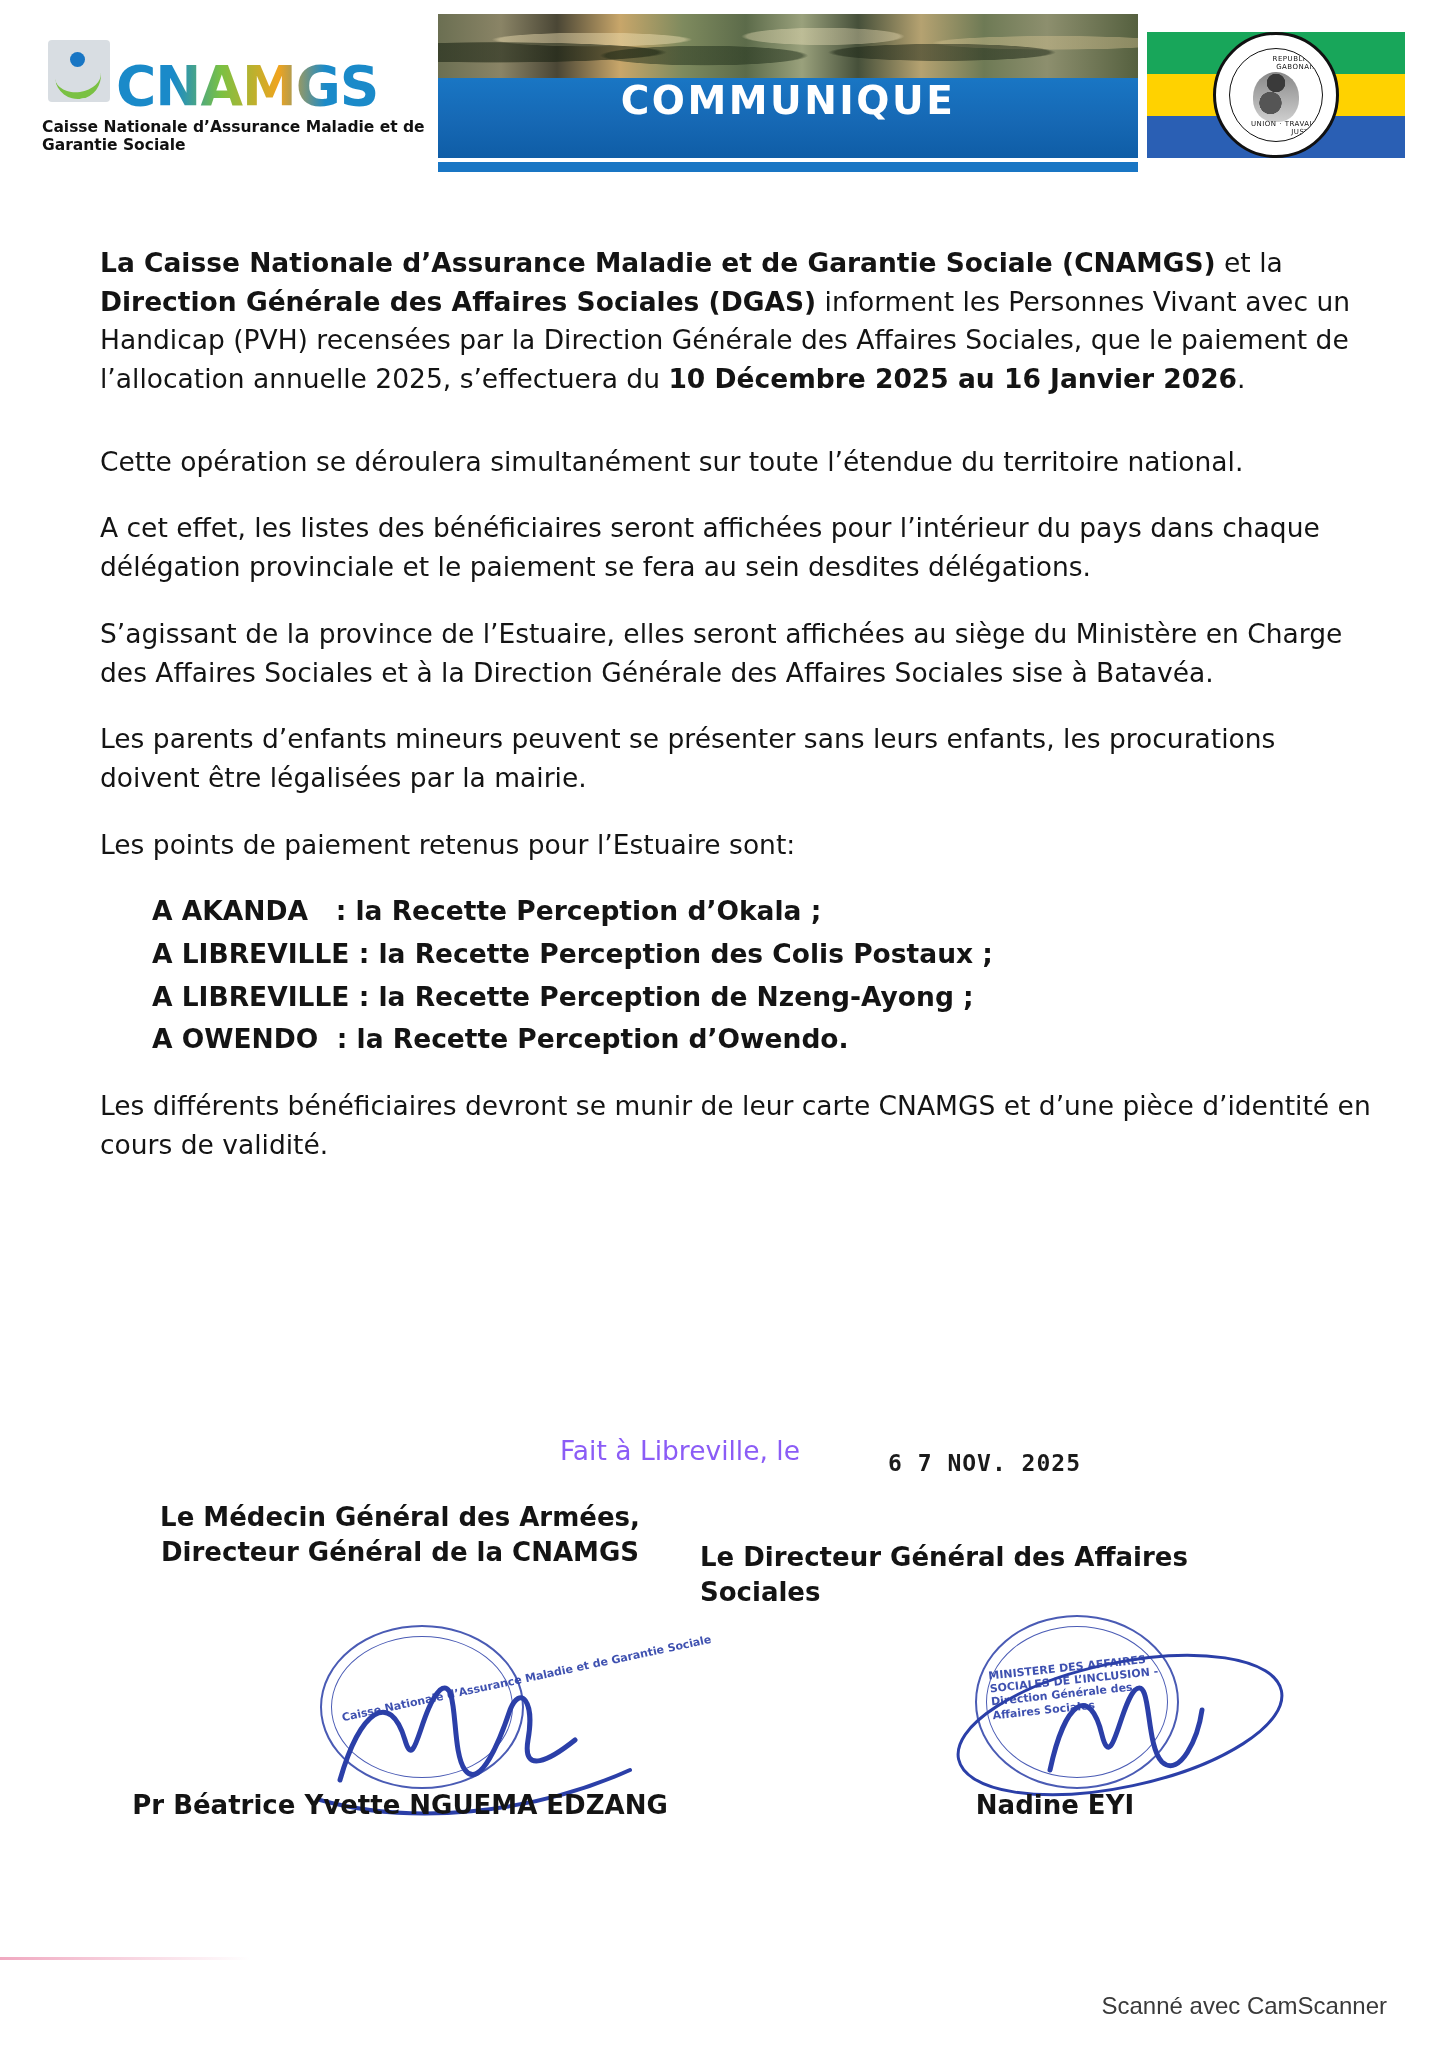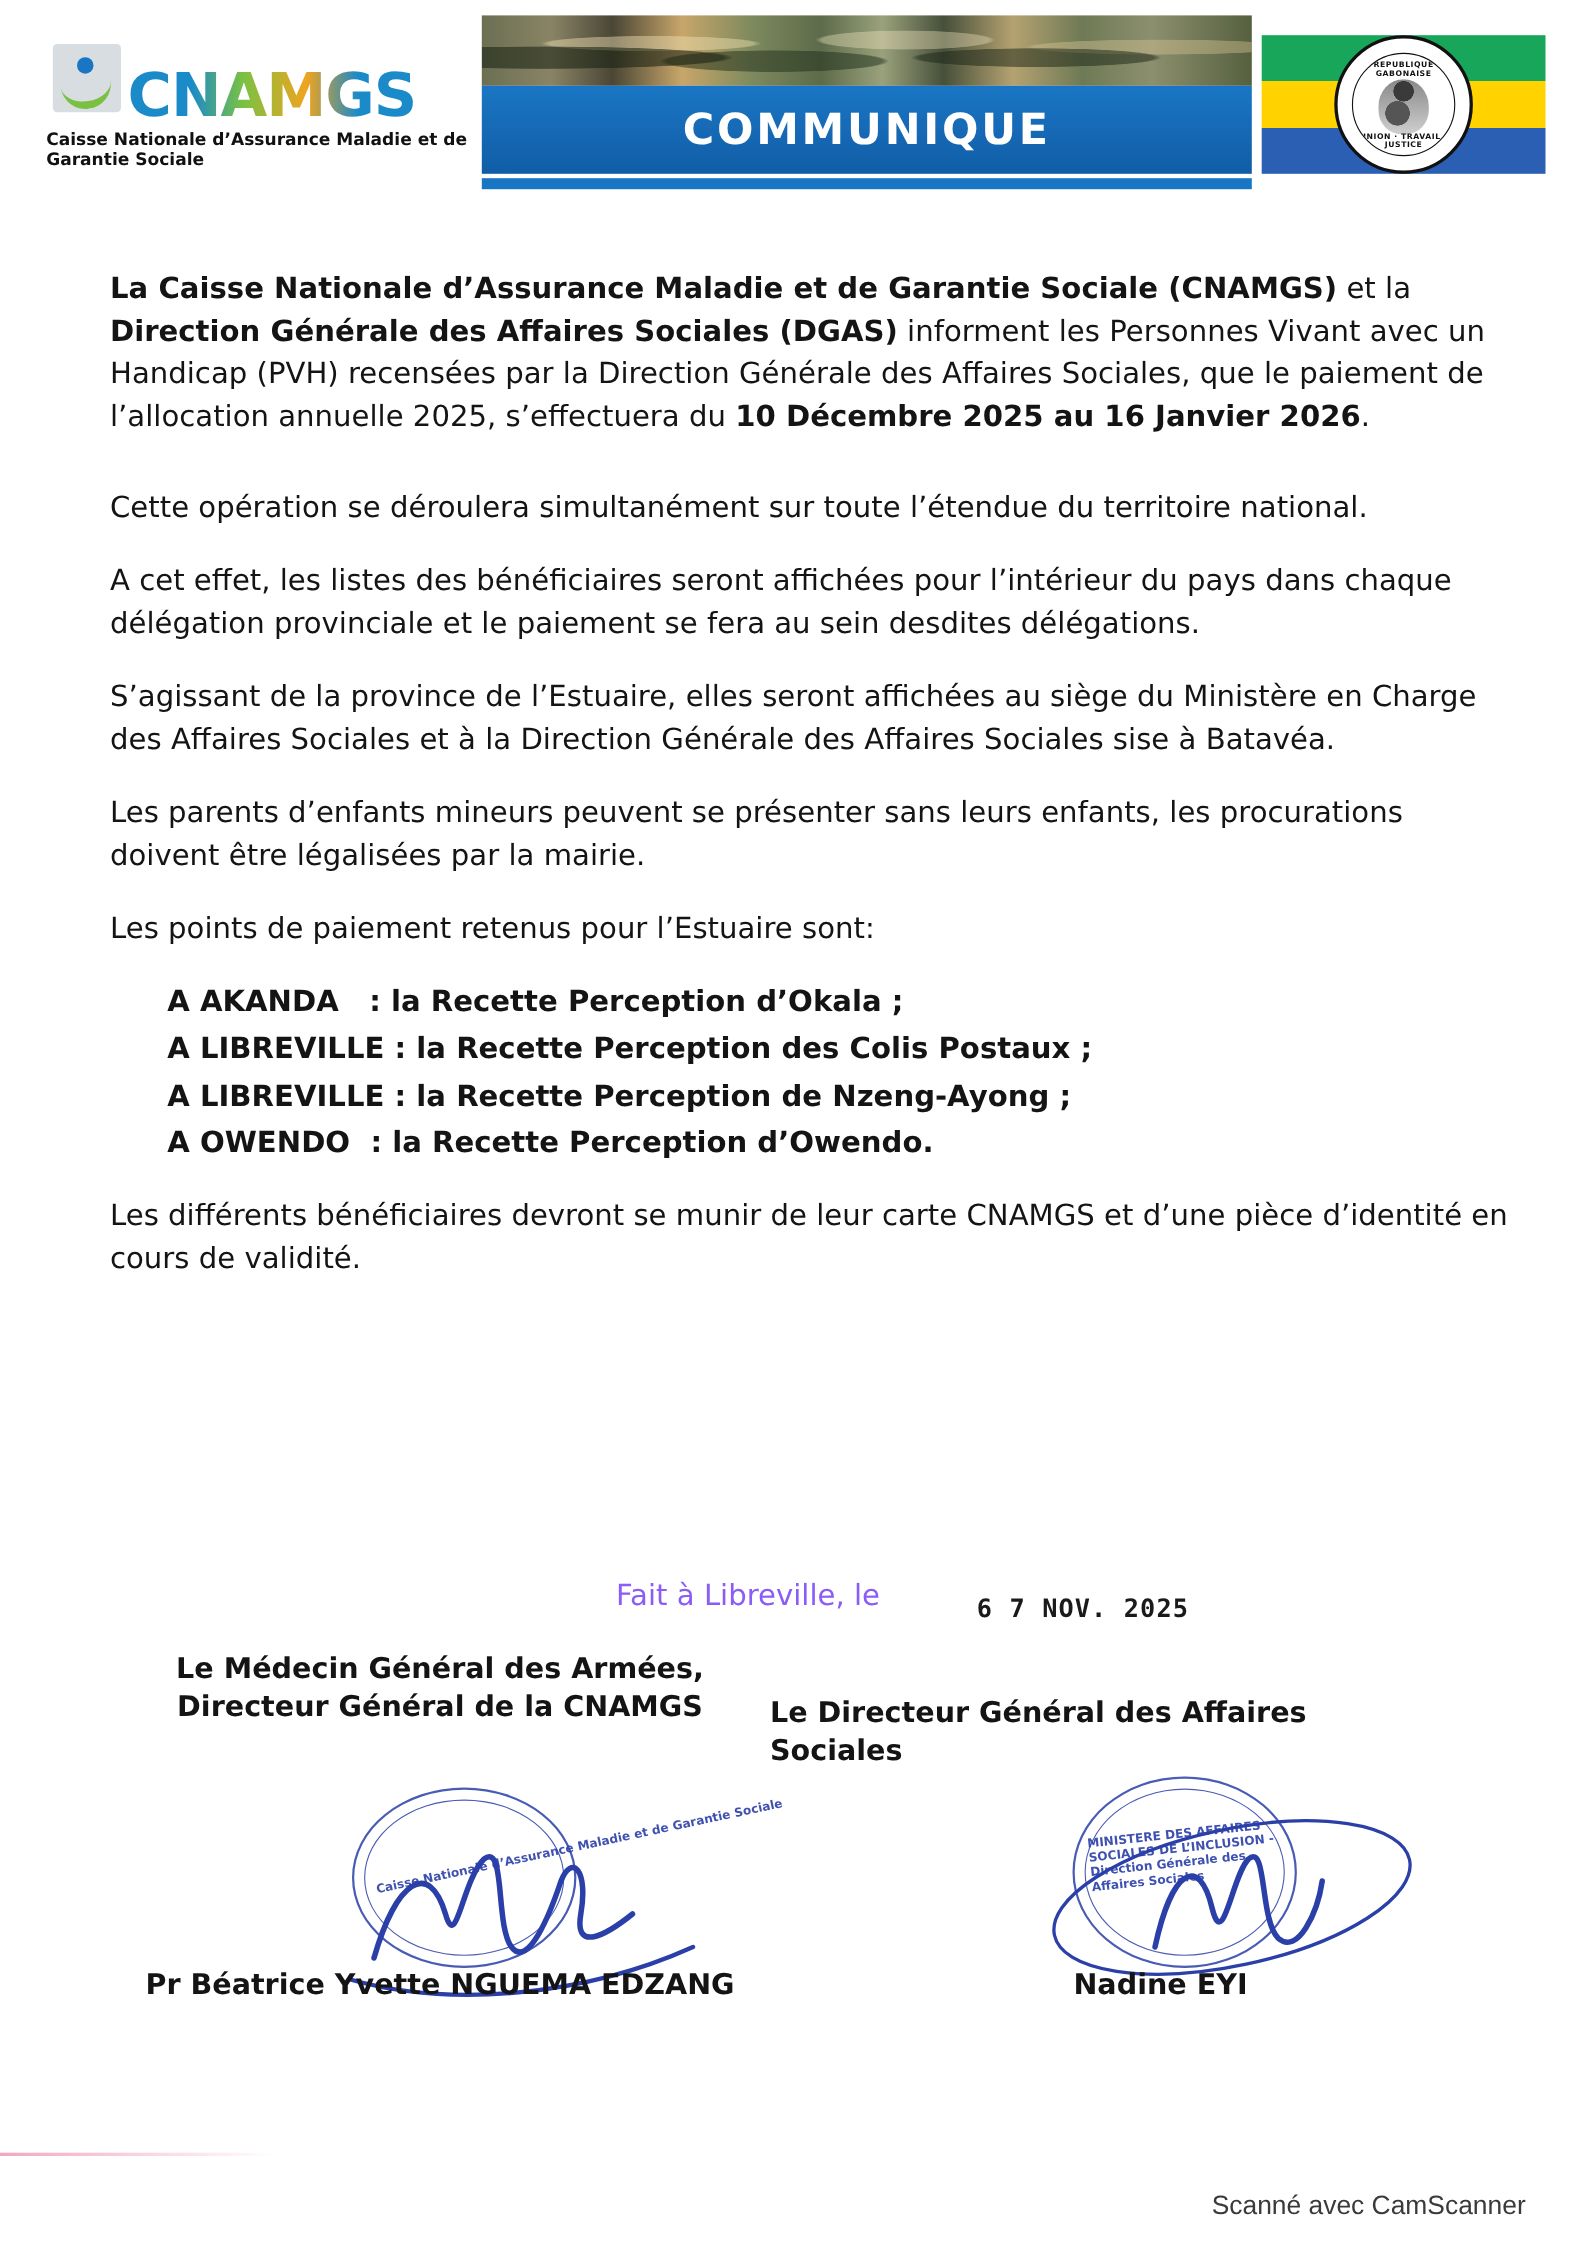--- a/index.html
+++ b/index.html
@@ -49,21 +49,20 @@
       radial-gradient(ellipse at 88% 45%, rgba(220,200,150,.4) 0 13%, transparent 14%);
   }
   .blue-band {
     position: absolute;
     left: 398px;
     top: 64px;
     width: 700px;
     height: 80px;
     background: linear-gradient(180deg, #1976c4 0%, #1668b4 55%, #0f5da6 100%);
     display: flex;
-    align-items: center;
     justify-content: center;
   }
   .blue-band-title {
     color: #ffffff;
     font-size: 39px;
     font-weight: bold;
     letter-spacing: 2.5px;
     font-family: "DejaVu Sans", sans-serif;
   }
   .blue-underline {
@@ -183,23 +182,23 @@
     border-radius: 50% 50% 45% 45%;
     background:
       radial-gradient(circle at 50% 22%, #3a3a3a 0 20%, transparent 21%),
       radial-gradient(circle at 38% 62%, #555 0 26%, transparent 27%),
       linear-gradient(180deg, #888 0%, #cfcfcf 100%);
   }
   .seal-text-top, .seal-text-bottom {
     position: absolute;
     left: 0;
     width: 100%;
-    text-align: center;
+    text-align: right;
     font-size: 7px;
-    font-weight: bold;
+    font-weight: normal;
     font-family: "DejaVu Sans", sans-serif;
     color: #111;
     letter-spacing: .5px;
   }
   .seal-text-top { top: 6px; }
   .seal-text-bottom { bottom: 5px; }
 
   
   .doc-body {
     position: absolute;

